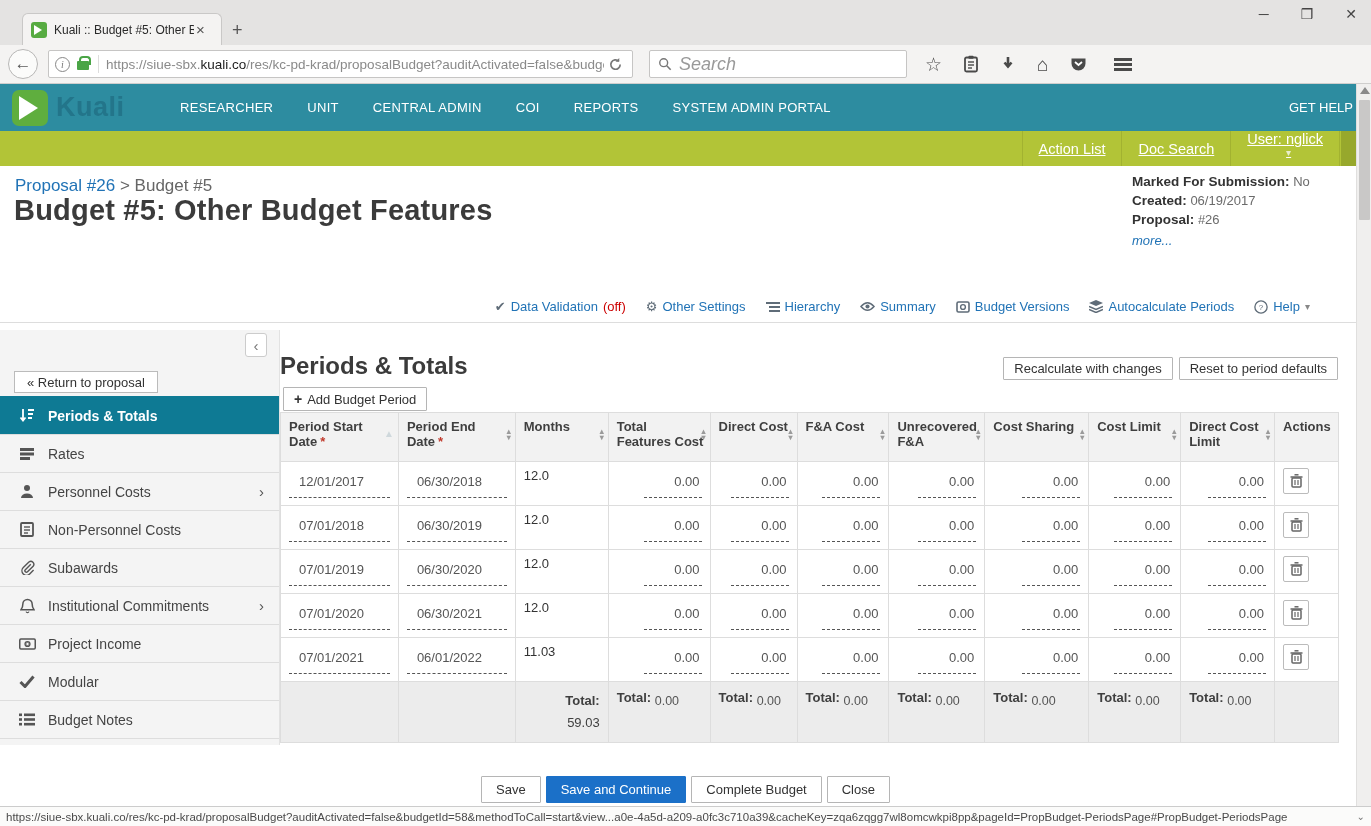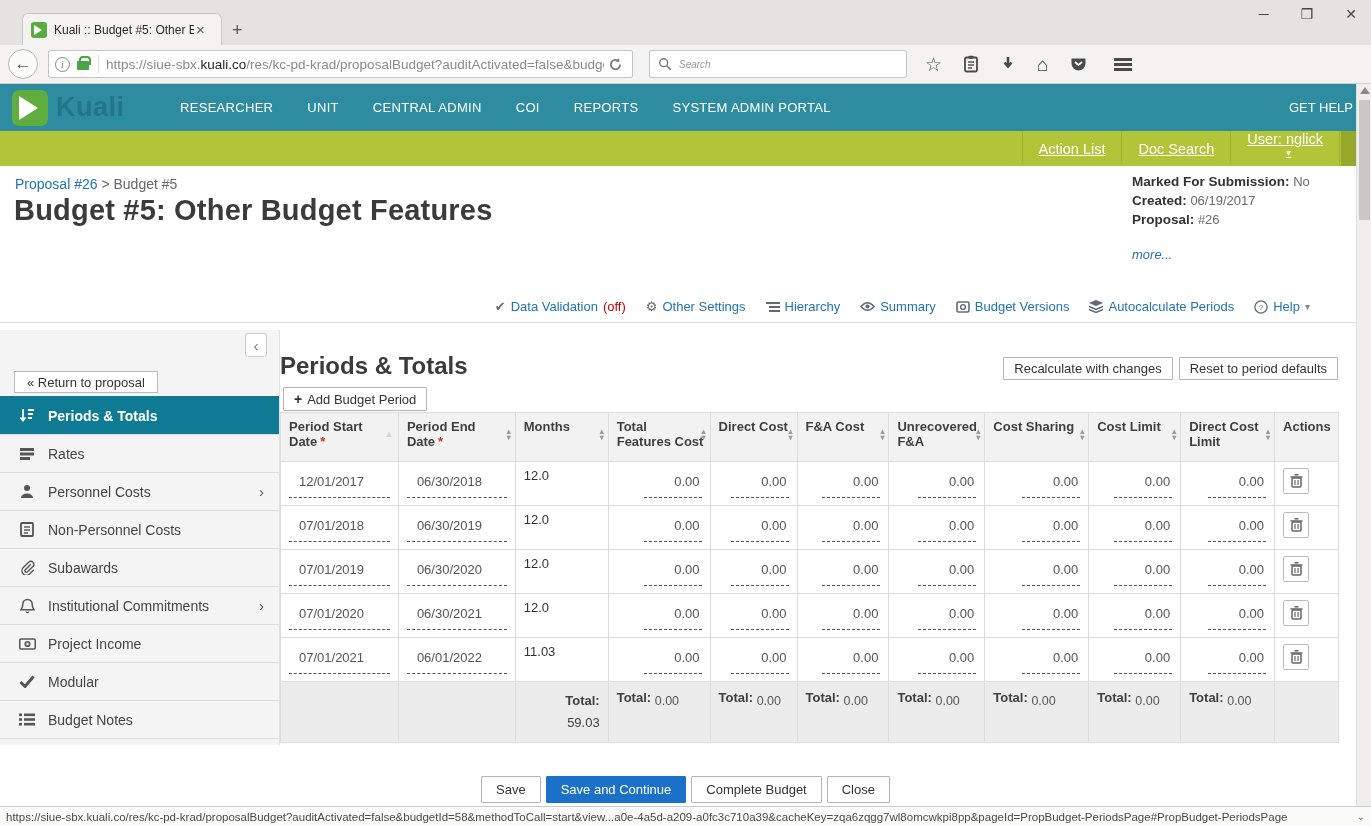--- a/index.html
+++ b/index.html
@@ -22,21 +22,21 @@
   .back-btn { width:30px; height:30px; border-radius:50%; border:1px solid #b8b7b6; background:#fbfbfa; color:#5a5a5a; font-size:17px; display:flex; align-items:center; justify-content:center; margin-left:8px; }
   .urlbar { height:28px; flex:0 0 585px; margin-left:10px; background:#fff; border:1px solid #c6c5c4; border-radius:2px; display:flex; align-items:center; padding:0 6px; overflow:hidden; }
   .info-icon { width:15px; height:15px; border:1px solid #888; border-radius:50%; color:#777; font-size:10px; font-style:italic; display:flex; align-items:center; justify-content:center; flex:0 0 15px; font-family:"Liberation Serif", serif; }
   .lock-icon { width:12px; height:9px; background:#4aa546; border-radius:1px; position:relative; margin:3px 6px 0 7px; flex:0 0 12px; }
   .lock-icon::before { content:""; position:absolute; left:2px; top:-5px; width:8px; height:7px; border:2px solid #4aa546; border-bottom:none; border-radius:4px 4px 0 0; }
   .url-sep { width:1px; height:18px; background:#ddd; margin:0 7px 0 3px; }
   .url-text { font-size:13.5px; color:#8a8a8a; white-space:nowrap; overflow:hidden; flex:1; }
   .url-text .domain { color:#1d1d1d; }
   .reload-btn { color:#777; margin-left:4px; flex:0 0 18px; }
   .searchbar { height:28px; width:258px; background:#fff; border:1px solid #c6c5c4; border-radius:2px; margin-left:16px; display:flex; align-items:center; padding:0 8px; }
-  .search-placeholder { font-size:10px; color:#999; font-style:italic; margin-left:7px; }
+  .search-placeholder { font-size:18px; color:#999; font-style:italic; margin-left:7px; }
   .chrome-icons { display:flex; align-items:center; gap:21px; margin-left:18px; color:#4a4a4a; }
   .chrome-icons .glyph { font-size:19px; line-height:1; }
   .hamburger { width:18px; height:13px; border-top:3px solid #4a4a4a; border-bottom:3px solid #4a4a4a; position:relative; margin-left:6px; }
   .hamburger::after { content:""; position:absolute; left:0; top:2px; width:18px; height:3px; background:#4a4a4a; }
 
   
   .appnav { position:absolute; left:0; top:84px; width:1371px; height:47px; background:#2d8ca0; display:flex; align-items:center; }
   .brand { display:flex; align-items:center; margin-left:12px; width:150px; }
   .brand-mark { width:36px; height:36px; border-radius:7px; background:#5fae3e; position:relative; }
   .brand-mark::after { content:""; position:absolute; left:7px; top:6px; border-left:19px solid #fff; border-top:12px solid transparent; border-bottom:12px solid transparent; }
@@ -46,28 +46,28 @@
   .gethelp { position:absolute; right:18px; color:#fff; font-size:13px; }
 
   .utilbar { position:absolute; left:0; top:131px; width:1371px; height:35px; background:#b2c437; }
   .utilbar-inner { position:absolute; right:31px; top:0; height:35px; display:flex; align-items:stretch; }
   .util-item { color:#fff; font-size:14.5px; display:flex; align-items:center; padding:0 16px; border-left:1px solid #a2b230;text-decoration:underline; }
   .util-item:last-child { border-right:1px solid #a2b230;flex-direction:column; }
   .util-caret { margin-left:7px; font-size:10px; color:#e9eecb; }
   .util-end { position:absolute; right:0; top:0; width:30px; height:35px; background:#97a82c; }
 
   
-  .breadcrumb { position:absolute; left:15px; top:176px; font-size:14px; color:#666; }
+  .breadcrumb { position:absolute; left:15px; top:176px; font-size:17px; color:#666; }
   .breadcrumb a { color:#2173b6; text-decoration:none; }
   .page-title { position:absolute; left:14px; top:194px; font-size:29px; font-weight:bold; color:#3b3b3b; letter-spacing:.2px; }
   .meta { position:absolute; right:29px; top:174px; width:210px; font-size:13px; }
   .meta-row { margin-bottom:4px; }
   .meta-label { font-weight:bold; color:#333; font-size:13.5px;margin-top:20px; }
   .meta-value { color:#6b6b6b; font-size:13px; }
-  .meta-more { color:#2173b6; font-style:italic; font-size:13px; margin-top:20px; cursor:pointer; }
+  .meta-more { color:#2173b6; font-style:italic; font-size:13px; margin-top:6px; cursor:pointer; }
 
   .doc-toolbar { position:absolute; left:280px; top:299px; width:1030px; display:flex; justify-content:flex-end; gap:20px; font-size:13px; align-items:center; }
   .doc-tool { color:#2173b6; display:flex; align-items:center; gap:5px; cursor:pointer; }
   .doc-tool .ticon { color:#5f6c78; display:inline-flex; }
   .off-flag { color:#cc0000; }
   .help-caret { color:#888; font-size:10px; }
   .toolbar-rule { position:absolute; left:0; top:322px; width:1371px; height:1px; background:#ddd; }
 
   
   .sidebar { position:absolute; left:0; top:330px; width:280px; height:415px; background:#f4f4f4; border-right:1px solid #e2e2e2; overflow:hidden; }

